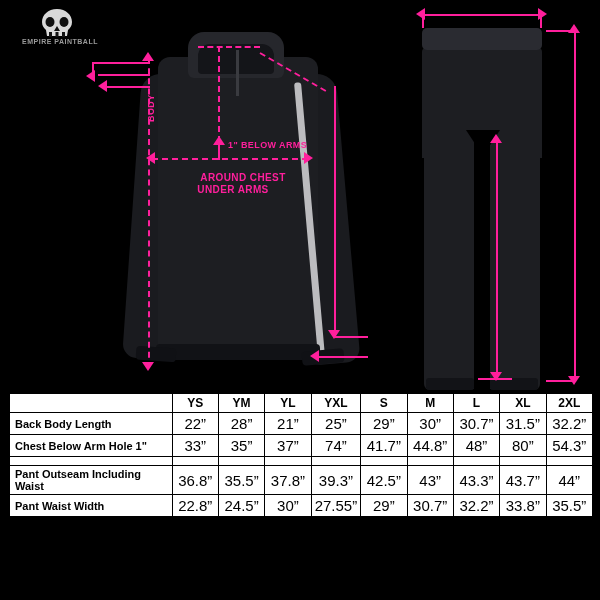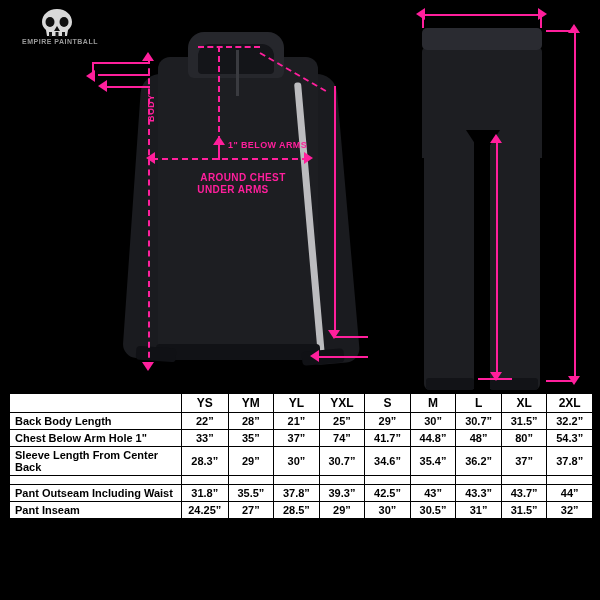--- a/index.html
+++ b/index.html
@@ -309,22 +309,22 @@
     padding-left: 5px;
     font-size: 11px;
   }
   table.size-table th {
     text-align: center;
     font-weight: bold;
     font-size: 12px;
   }
   table.size-table td.val {
     text-align: center;
-    font-weight: bold;
-    font-size: 11px;
+    font-weight: normal;
+    font-size: 15px;
     width: 48px;
   }
   tr.head-row th.label-col { background:#fff; }
   tr.spacer-row td {
     height: 9px;
     border-left: 1px solid #000;
     border-right: 1px solid #000;
     border-top: 1px solid #000;
     border-bottom: 1px solid #000;
     background: #fff;
@@ -459,65 +459,53 @@
           <td class="val">33”</td>
           <td class="val">35”</td>
           <td class="val">37”</td>
           <td class="val">74”</td>
           <td class="val">41.7”</td>
           <td class="val">44.8”</td>
           <td class="val">48”</td>
           <td class="val">80”</td>
           <td class="val">54.3”</td>
         </tr>
-        <tr>
-          <td class="label-col">Sleeve Length From Center Back</td>
-          <td class="val">28.3”</td>
-          <td class="val">29”</td>
-          <td class="val">30”</td>
-          <td class="val">30.7”</td>
-          <td class="val">34.6”</td>
-          <td class="val">35.4”</td>
-          <td class="val">36.2”</td>
-          <td class="val">37”</td>
-          <td class="val">37.8”</td>
-        </tr>
         <tr class="spacer-row">
           <td class="label-col"></td>
           <td></td>
           <td></td>
           <td></td>
           <td></td>
           <td></td>
           <td></td>
           <td></td>
           <td></td>
           <td></td>
         </tr>
         <tr>
           <td class="label-col">Pant Outseam Including Waist</td>
-          <td class="val">31.8”</td>
+          <td class="val">36.8”</td>
           <td class="val">35.5”</td>
           <td class="val">37.8”</td>
           <td class="val">39.3”</td>
           <td class="val">42.5”</td>
           <td class="val">43”</td>
           <td class="val">43.3”</td>
           <td class="val">43.7”</td>
           <td class="val">44”</td>
         </tr>
         <tr>
-          <td class="label-col">Pant Inseam</td>
-          <td class="val">24.25”</td>
-          <td class="val">27”</td>
-          <td class="val">28.5”</td>
+          <td class="label-col">Pant Waist Width</td>
+          <td class="val">22.8”</td>
+          <td class="val">24.5”</td>
+          <td class="val">30”</td>
+          <td class="val">27.55”</td>
           <td class="val">29”</td>
-          <td class="val">30”</td>
-          <td class="val">30.5”</td>
-          <td class="val">31”</td>
-          <td class="val">31.5”</td>
-          <td class="val">32”</td>
+          <td class="val">30.7”</td>
+          <td class="val">32.2”</td>
+          <td class="val">33.8”</td>
+          <td class="val">35.5”</td>
         </tr>
       </tbody>
     </table>
   </div>
 
 </div>
 
 </body></html>

